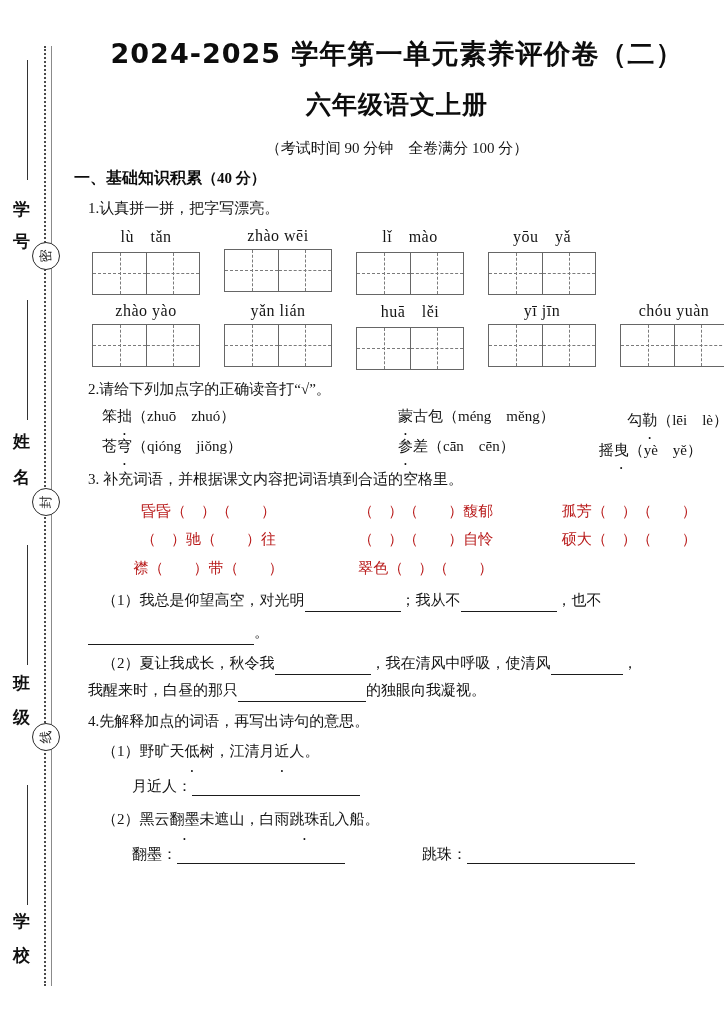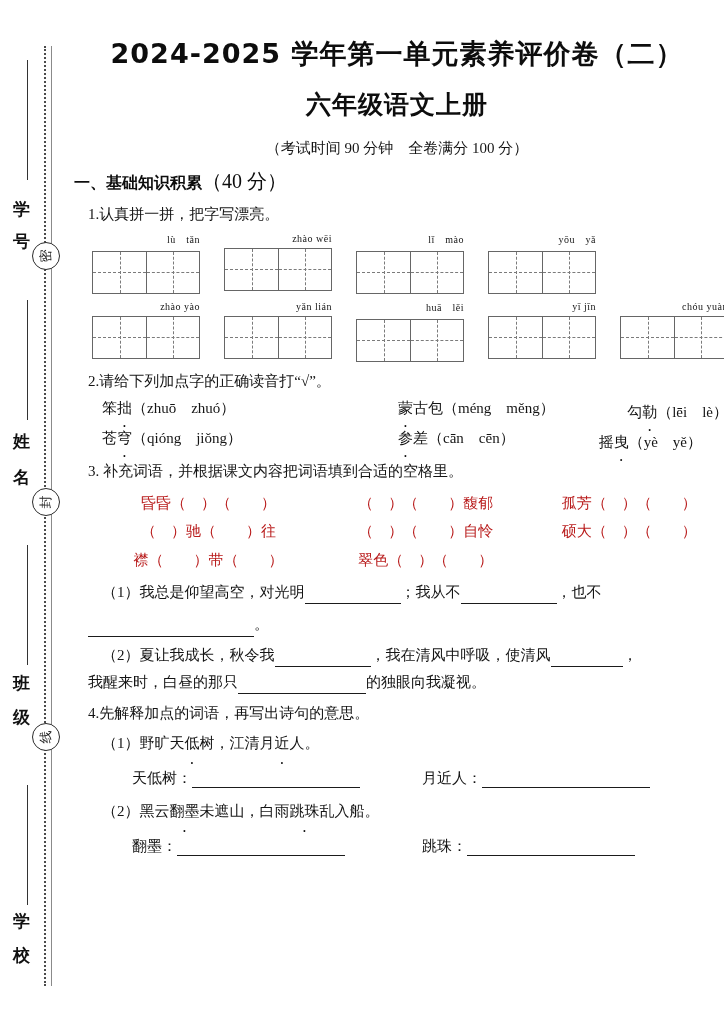--- a/index.html
+++ b/index.html
@@ -130,22 +130,22 @@
   .sec-head {
     margin: 0;
     padding: 10px 0 0 8px;
     font-family: "DejaVu Sans", sans-serif;
     font-size: 16px;
     font-weight: bold;
     color: #0d0d0d;
   }
   .sec-head .pts {
     font-family: "Liberation Serif", serif;
-    font-weight: normal;
-    font-size: 20px;
+    font-weight: bold;
+    font-size: 15px;
   }
   .q-line {
     margin: 0;
     padding: 8px 0 0 22px;
     font-size: 15px;
     color: #141414;
     line-height: 1.5;
   }
   .q-sub {
     margin: 0;
@@ -156,22 +156,22 @@
   }
 
   
   .pinyin-row {
     display: flex;
     padding: 7px 0 0 26px;
     gap: 24px;
   }
   .pinyin-cell { width: 108px; }
   .pinyin-text {
-    font-size: 10px;
-    text-align: right;
+    font-size: 16px;
+    text-align: center;
     letter-spacing: 0.5px;
     color: #141414;
     font-family: "Liberation Serif", serif;
     white-space: nowrap;
   }
   .tzg {
     margin-top: 4px;
     display: flex;
     width: 108px;
     height: 43px;
@@ -420,21 +420,20 @@
     <span>我醒来时，白昼的那只</span><span class="blank b-lg"></span><span>的独眼向我凝视。</span>
   </p>
 
   <p class="q-line">4.先解释加点的词语，再写出诗句的意思。</p>
 
   <p class="q-sub">
     <span>（1）</span><span>野旷</span><span class="dotted">天低树</span><span>，江清</span><span class="dotted">月近人</span><span>。</span>
   </p>
 
   <div class="row-flex" style="padding-left:66px;padding-top:14px;">
-    <div style="width:290px;"><span>天低树：</span><span class="blank b-ans"></span></div>
     <div><span>月近人：</span><span class="blank b-ans"></span></div>
   </div>
 
   <p class="q-sub" style="padding-top:12px;">
     <span>（2）</span><span>黑云</span><span class="dotted">翻墨</span><span>未遮山，白雨</span><span class="dotted">跳珠</span><span>乱入船。</span>
   </p>
 
   <div class="row-flex" style="padding-left:66px;padding-top:14px;">
     <div style="width:290px;"><span>翻墨：</span><span class="blank b-ans"></span></div>
     <div><span>跳珠：</span><span class="blank b-ans"></span></div>

